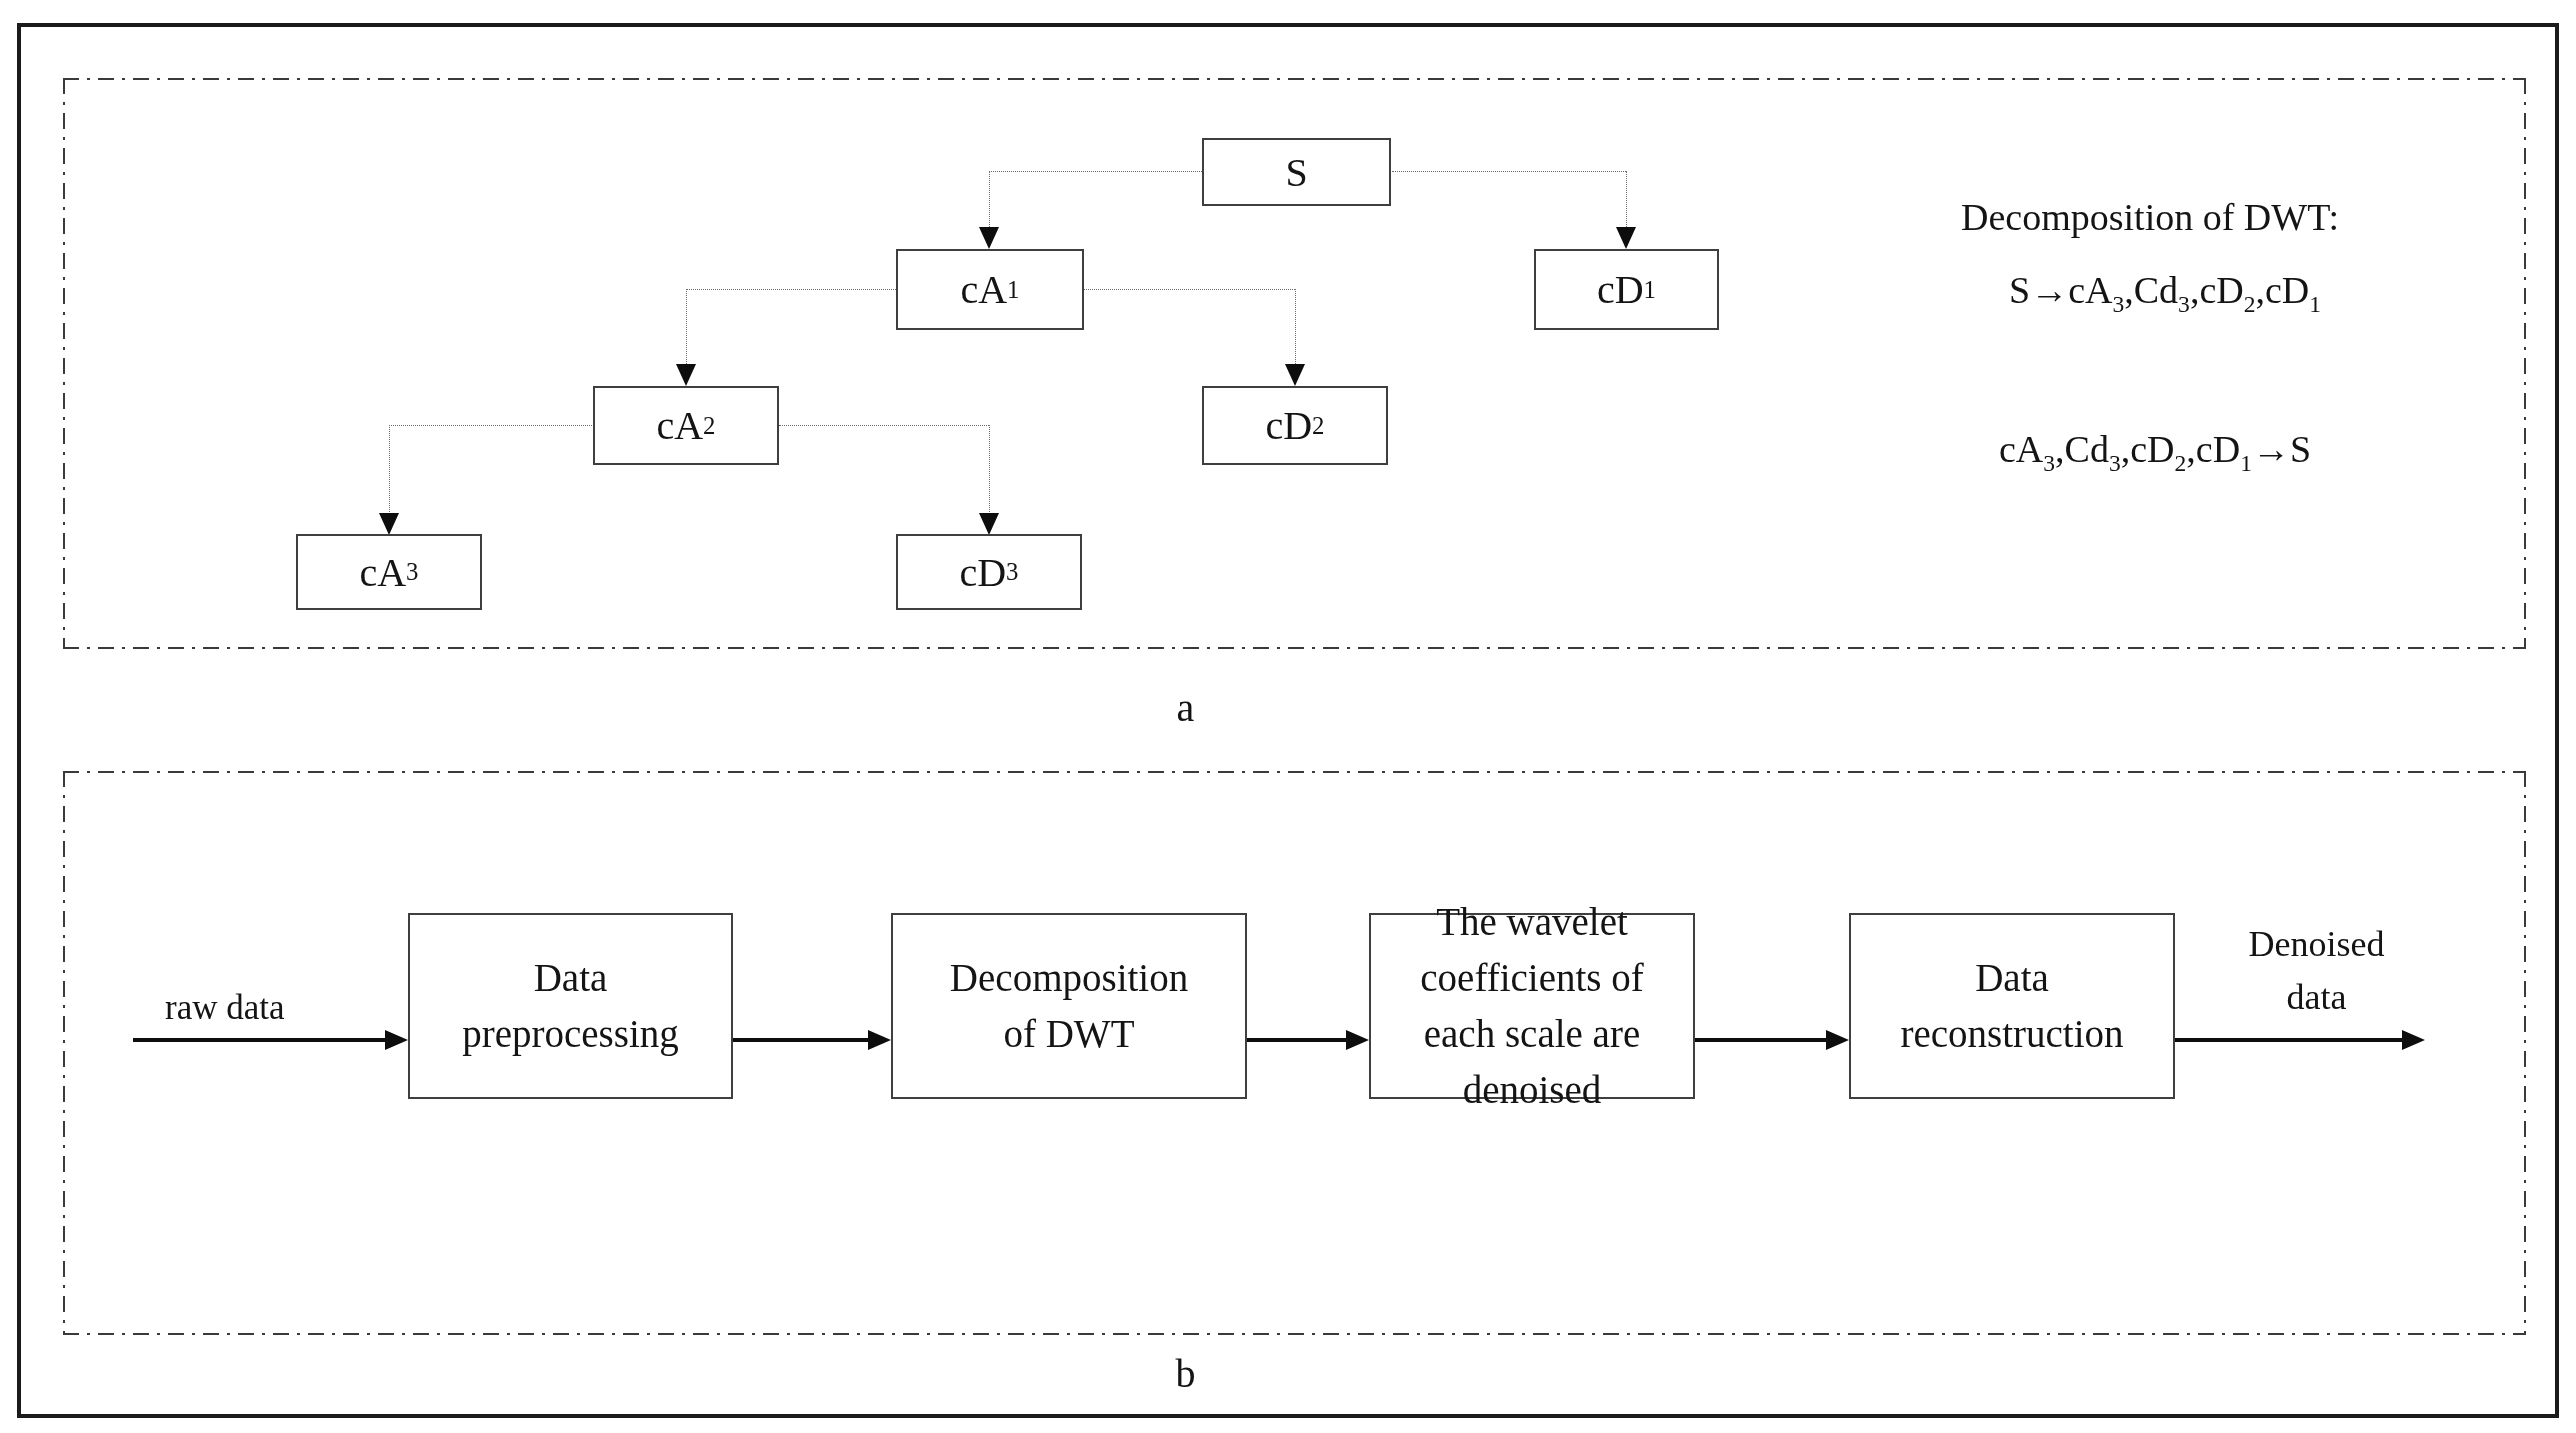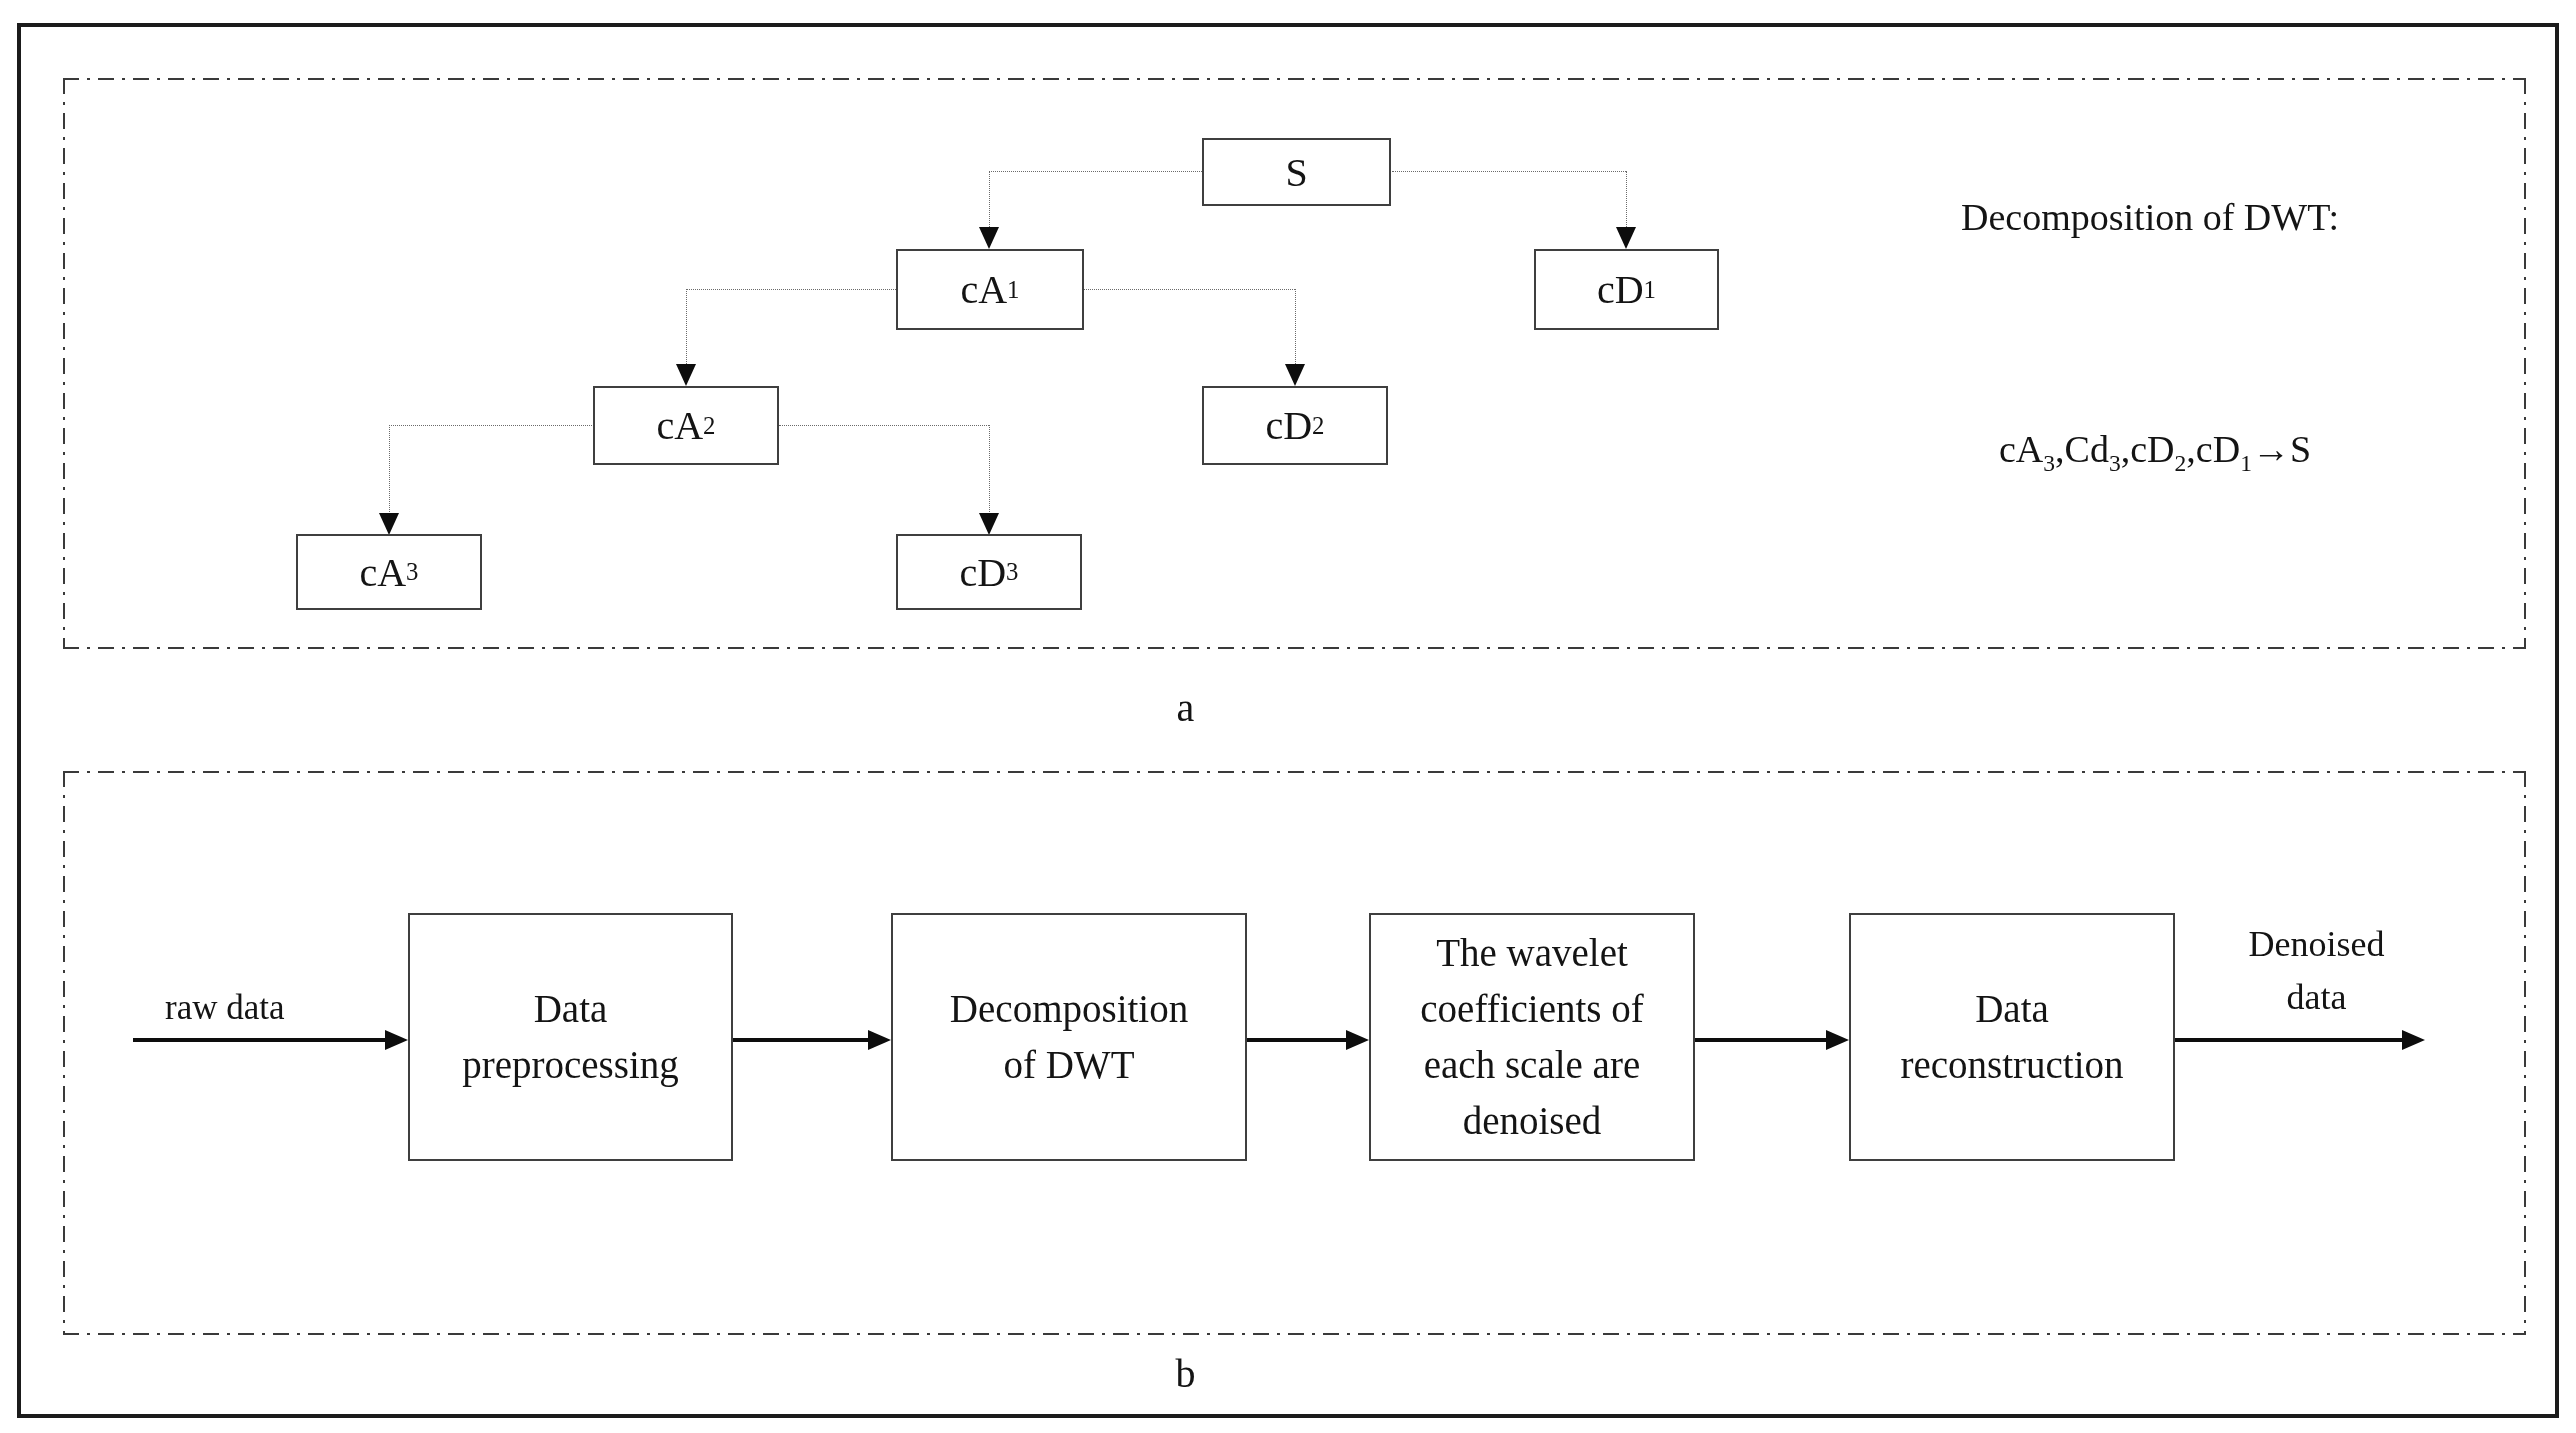--- a/index.html
+++ b/index.html
@@ -47,21 +47,21 @@
   .n-cd3{left:896px;top:534px;width:186px;height:76px;}
 
   
   .conn-h{position:absolute;border-top:1.8px dotted var(--conn);height:0;}
   .conn-v{position:absolute;border-left:1.8px dotted var(--conn);width:0;}
   .head-down{position:absolute;width:0;height:0;
     border-left:10.3px solid transparent;border-right:10.3px solid transparent;
     border-top:22px solid var(--arrow);}
 
   
-  .step-box{position:absolute;top:913px;height:248px;border:2.4px solid var(--box-border);background:#fff;
+  .step-box{position:absolute;top:913px;height:186px;border:2.4px solid var(--box-border);background:#fff;
     display:flex;align-items:center;justify-content:center;text-align:center;
     font-size:39px;line-height:56px;white-space:pre-line;}
   .b1{left:408px;width:325px;}
   .b2{left:891px;width:356px;}
   .b3{left:1369px;width:326px;}
   .b4{left:1849px;width:326px;}
 
   .flow-arrow{position:absolute;top:1038px;height:3.6px;background:var(--arrow);}
   .flow-arrow::after{content:"";position:absolute;right:-22px;top:-8.5px;width:0;height:0;
     border-left:23px solid var(--arrow);border-top:10.3px solid transparent;border-bottom:10.3px solid transparent;}
@@ -117,20 +117,21 @@
 
   <div class="node n-s">S</div>
   <div class="node n-ca1">cA<sub>1</sub></div>
   <div class="node n-cd1">cD<sub>1</sub></div>
   <div class="node n-ca2">cA<sub>2</sub></div>
   <div class="node n-cd2">cD<sub>2</sub></div>
   <div class="node n-ca3">cA<sub>3</sub></div>
   <div class="node n-cd3">cD<sub>3</sub></div>
 
   <div class="legend-line lg1">Decomposition of DWT:</div>
+  <div class="legend-line lg2">S→cA<sub>3</sub>,Cd<sub>3</sub>,cD<sub>2</sub>,cD<sub>1</sub></div>
   <div class="legend-line lg4">cA<sub>3</sub>,Cd<sub>3</sub>,cD<sub>2</sub>,cD<sub>1</sub>→S</div>
 
   <div class="panel-label label-a">a</div>
 
   <div class="panel panel-b"></div>
 
   <div class="io-label raw-label">raw data</div>
 
   <div class="flow-arrow fa1"></div>
   <div class="step-box b1">Data

